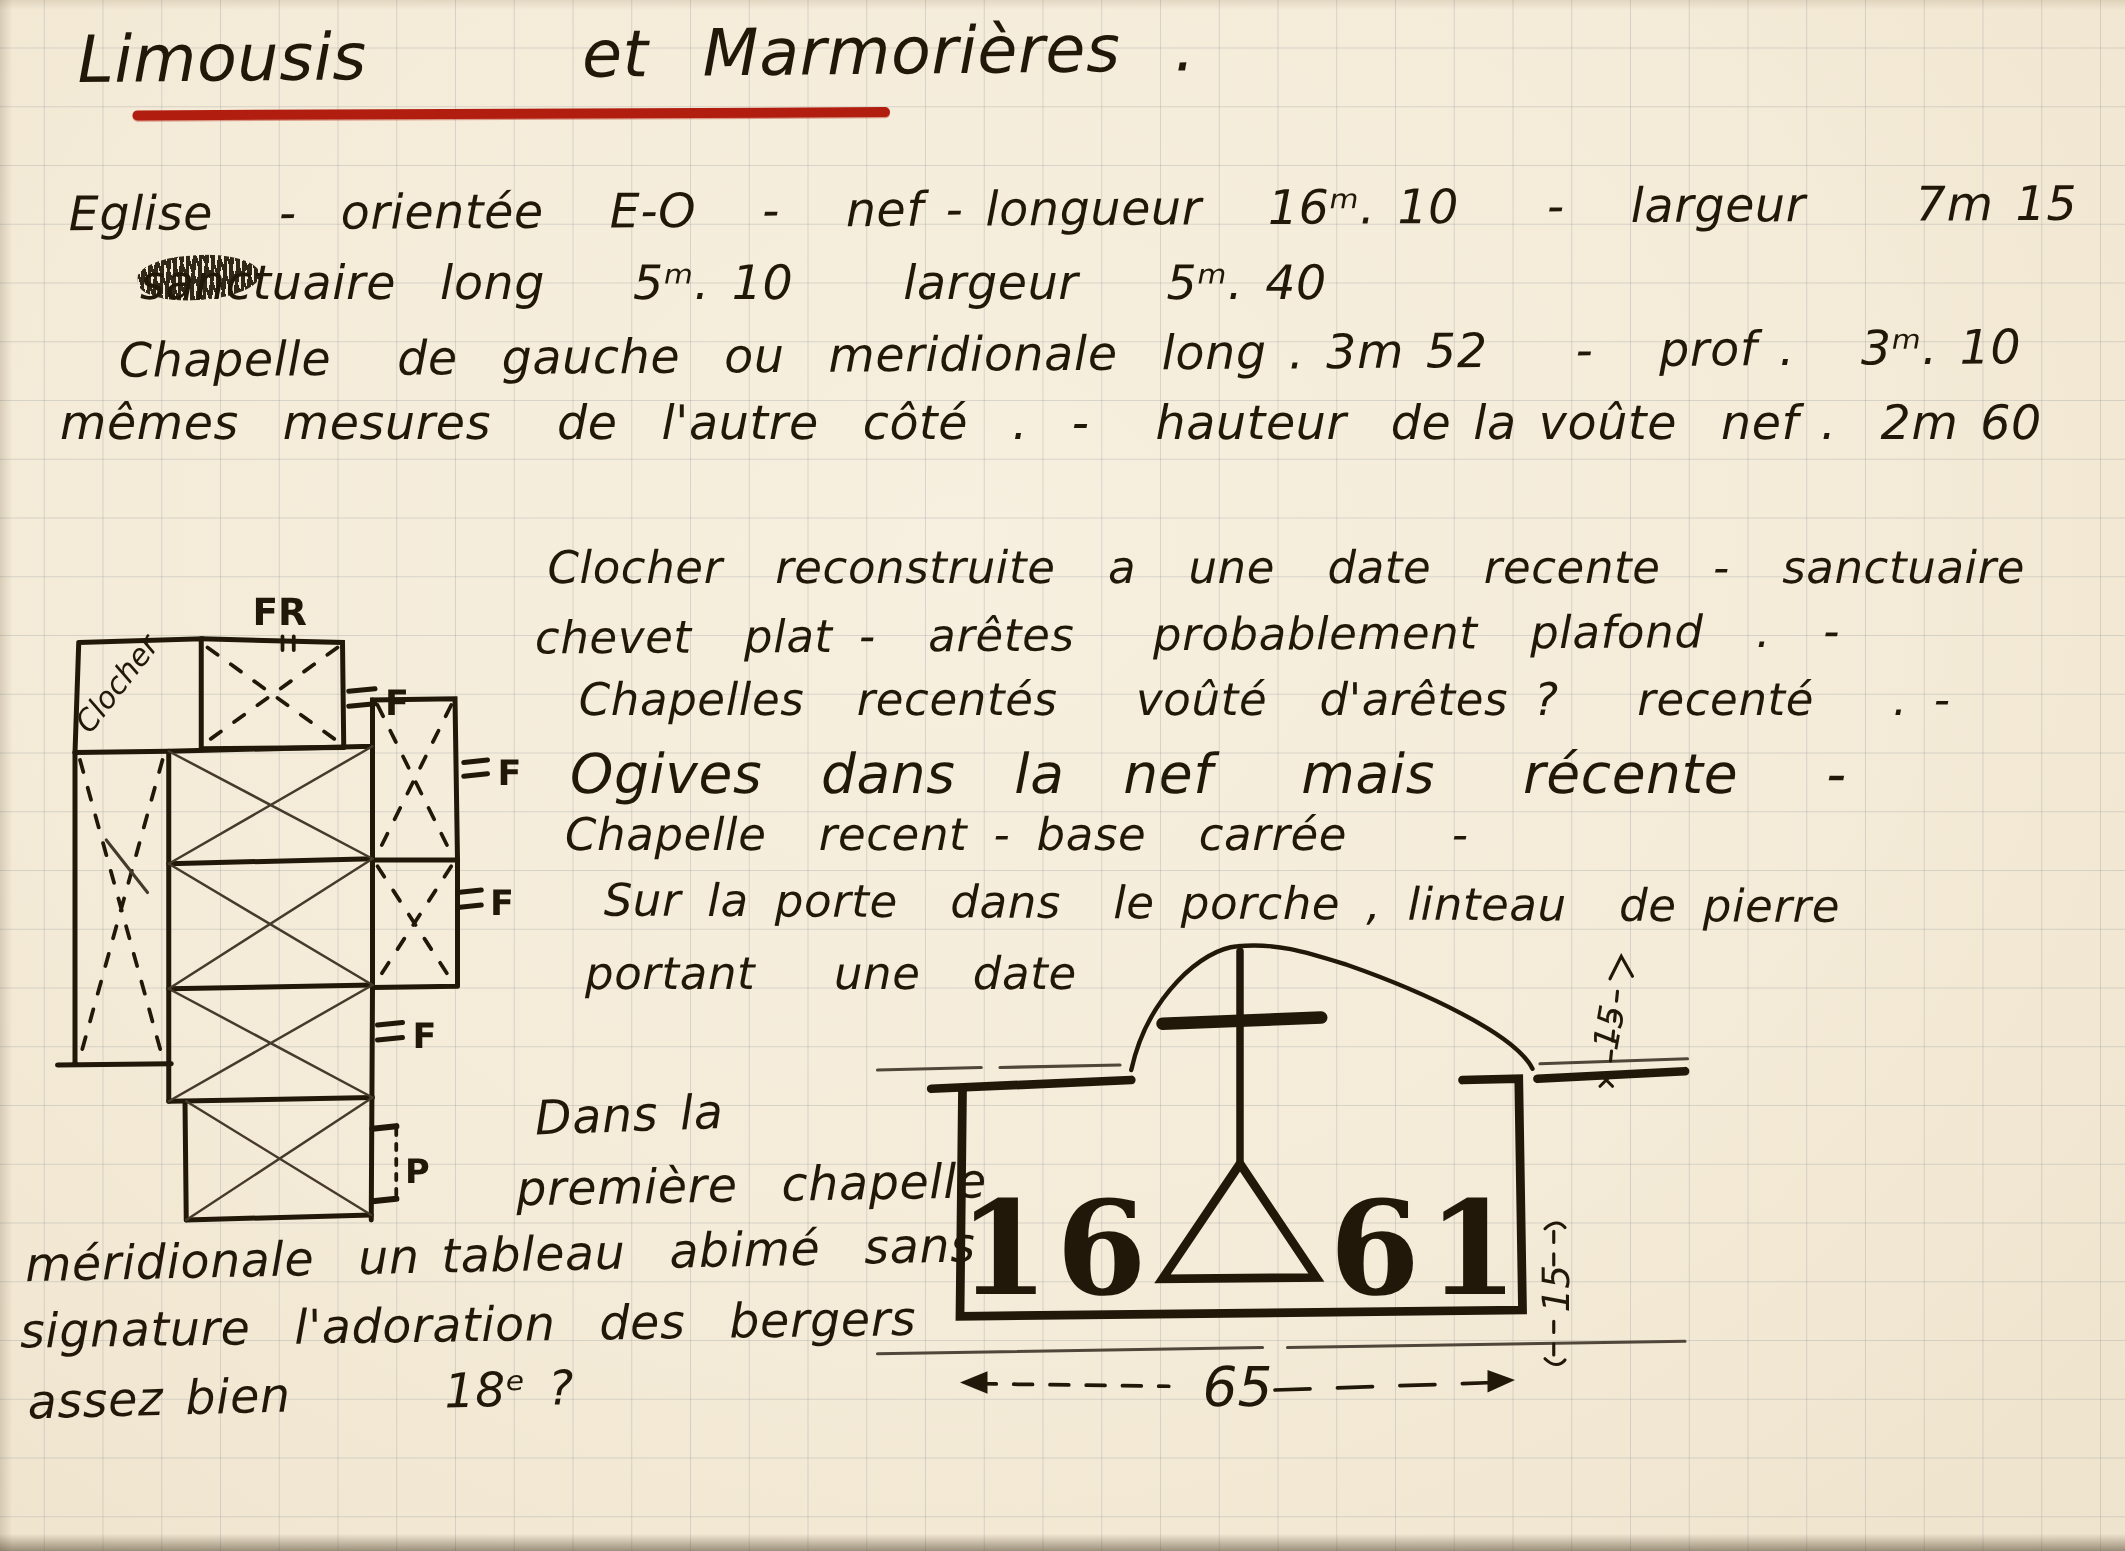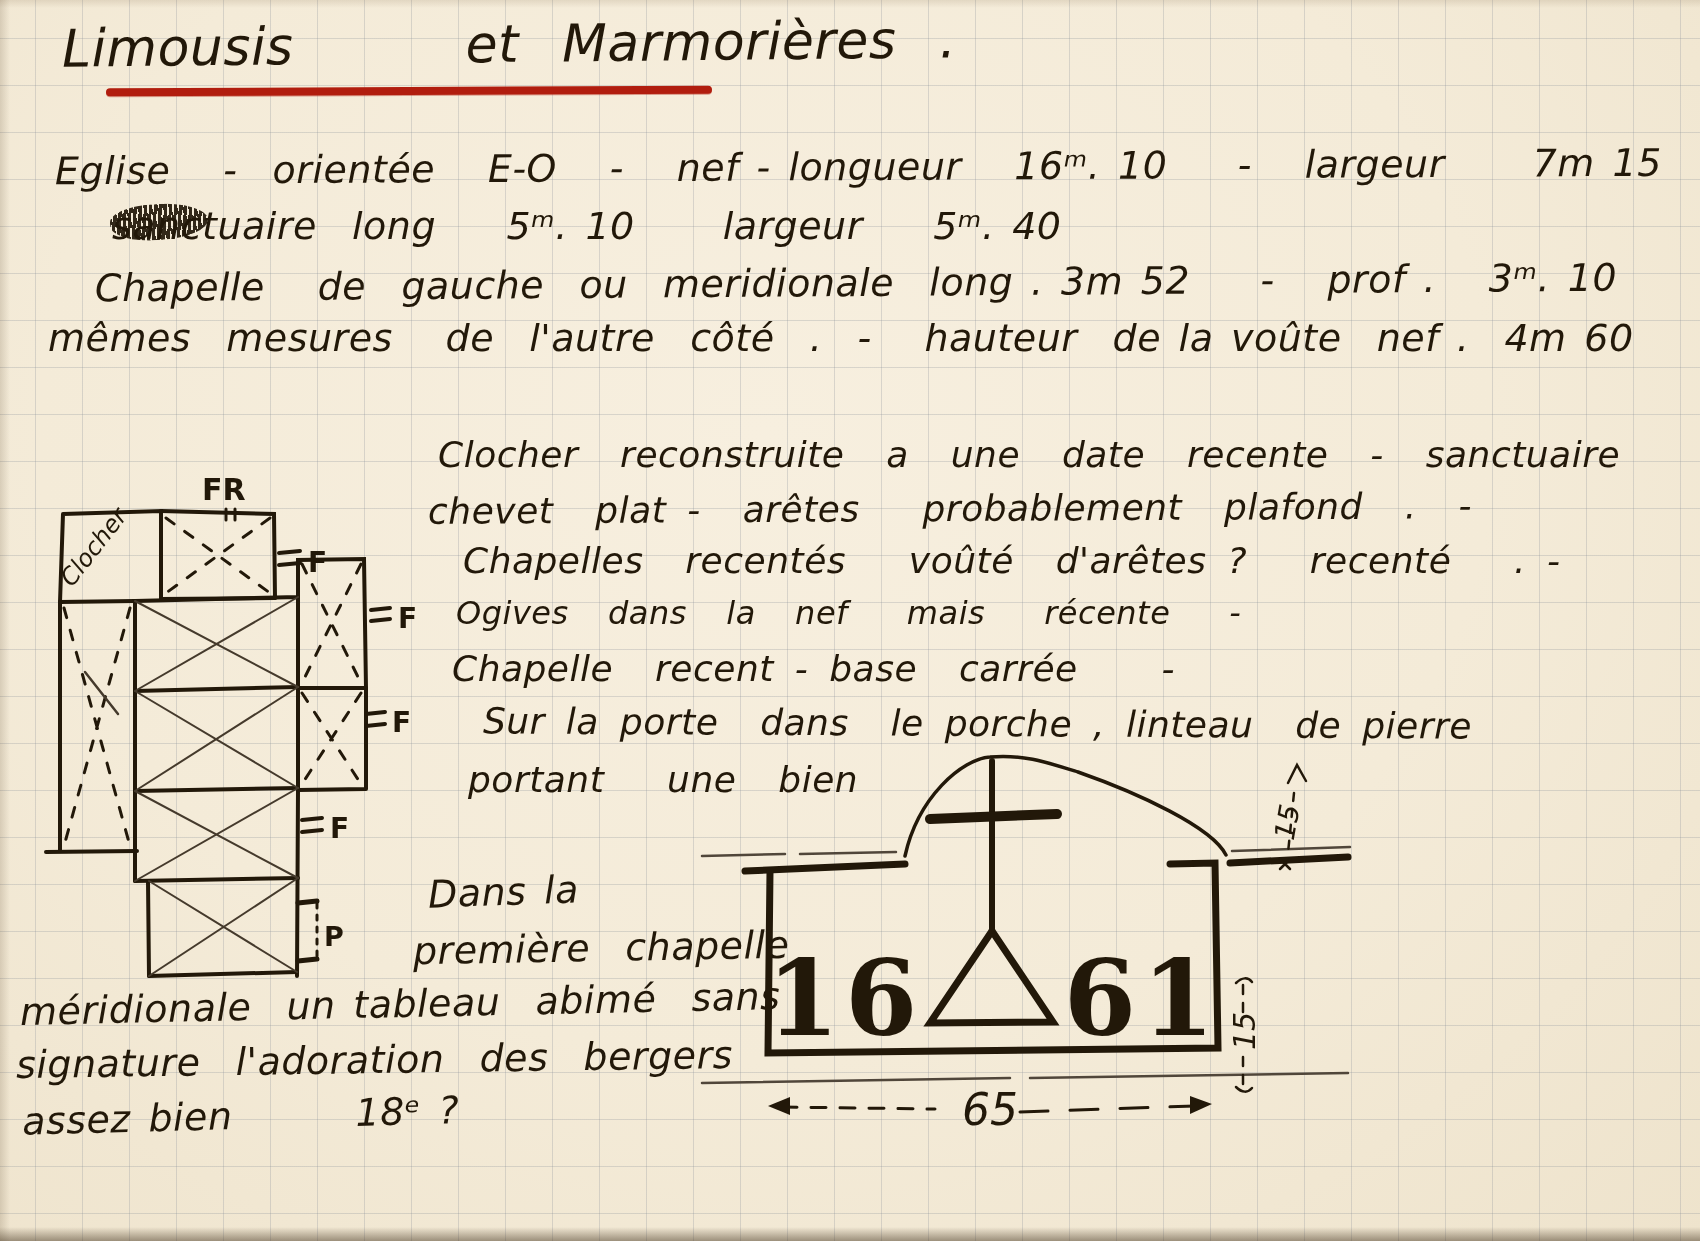--- a/index.html
+++ b/index.html
@@ -43,29 +43,29 @@
 
 <div class="card">
 
   <div class="hw title" style="left:62px;top:16px;">Limousis    et Marmorières .</div>
   <div class="underline"></div>
 
   <div class="hw" style="left:55px;top:147px;font-size:38px;transform:rotate(-.3deg);">Eglise   -  orientée   E-O   -   nef - longueur   16ᵐ. 10    -   largeur     7m 15</div>
   <div class="hw" style="left:112px;top:206px;font-size:38px;">sanctuaire  long    5ᵐ. 10     largeur    5ᵐ. 40</div>
   <div class="scribble"></div>
   <div class="hw" style="left:95px;top:263px;font-size:38px;transform:rotate(-.4deg);">Chapelle   de  gauche  ou  meridionale  long . 3m 52    -   prof .   3ᵐ. 10</div>
-  <div class="hw" style="left:48px;top:318px;font-size:38px;">mêmes  mesures   de  l'autre  côté  .  -   hauteur  de la voûte  nef .  4m 60</div>
+  <div class="hw" style="left:48px;top:318px;font-size:38px;">mêmes  mesures   de  l'autre  côté  .  -   hauteur  de la voûte  nef .  2m 60</div>
 
   <div class="hw" style="left:438px;top:435px;font-size:36px;word-spacing:9px;">Clocher  reconstruite  a  une  date  recente  -  sanctuaire</div>
   <div class="hw" style="left:428px;top:489px;font-size:36px;word-spacing:9px;transform:rotate(-.3deg);">chevet  plat -  arêtes   probablement  plafond  .  -</div>
   <div class="hw" style="left:420px;top:541px;font-size:36px;word-spacing:9px;margin-left:43px;">Chapelles  recentés   voûté  d'arêtes ?   recenté   . -</div>
-  <div class="hw" style="left:456px;top:596px;font-size:32px;word-spacing:9px;">Ogives  dans  la  nef   mais   récente   -</div>
+  <div class="hw" style="left:456px;top:596px;font-size:44px;word-spacing:9px;">Ogives  dans  la  nef   mais   récente   -</div>
   <div class="hw" style="left:452px;top:649px;font-size:36px;word-spacing:9px;">Chapelle  recent - base  carrée    -</div>
   <div class="hw" style="left:483px;top:704px;font-size:36px;word-spacing:9px;transform:rotate(.3deg);">Sur la porte  dans  le porche , linteau  de pierre</div>
-  <div class="hw" style="left:468px;top:760px;font-size:36px;word-spacing:9px;">portant   une  bien</div>
+  <div class="hw" style="left:468px;top:760px;font-size:36px;word-spacing:9px;">portant   une  date</div>
 
   <div class="hw" style="left:428px;top:872px;font-size:38px;transform:rotate(-2deg);">Dans la</div>
   <div class="hw" style="left:413px;top:928px;font-size:38px;transform:rotate(-1deg);">première  chapelle</div>
   <div class="hw" style="left:20px;top:984px;font-size:38px;transform:rotate(-1.2deg);">méridionale  un tableau  abimé  sans</div>
   <div class="hw" style="left:16px;top:1040px;font-size:38px;transform:rotate(-.8deg);">signature  l'adoration  des  bergers</div>
   <div class="hw" style="left:22px;top:1096px;font-size:38px;transform:rotate(-1.5deg);">assez bien       18ᵉ ?</div>
 
   <svg style="left:30px;top:460px;" width="400" height="560" viewBox="0 0 400 560">
     <g stroke="var(--ink)" stroke-width="4" fill="none" stroke-linecap="round">
 

